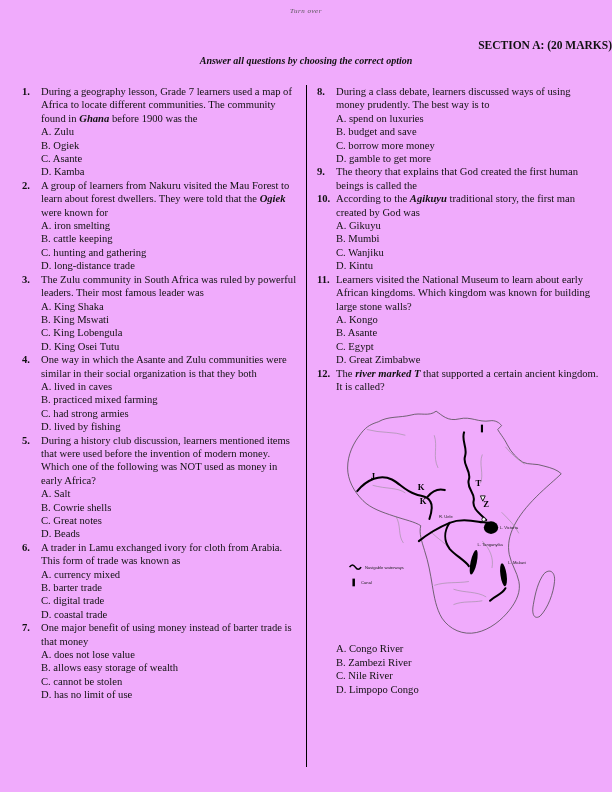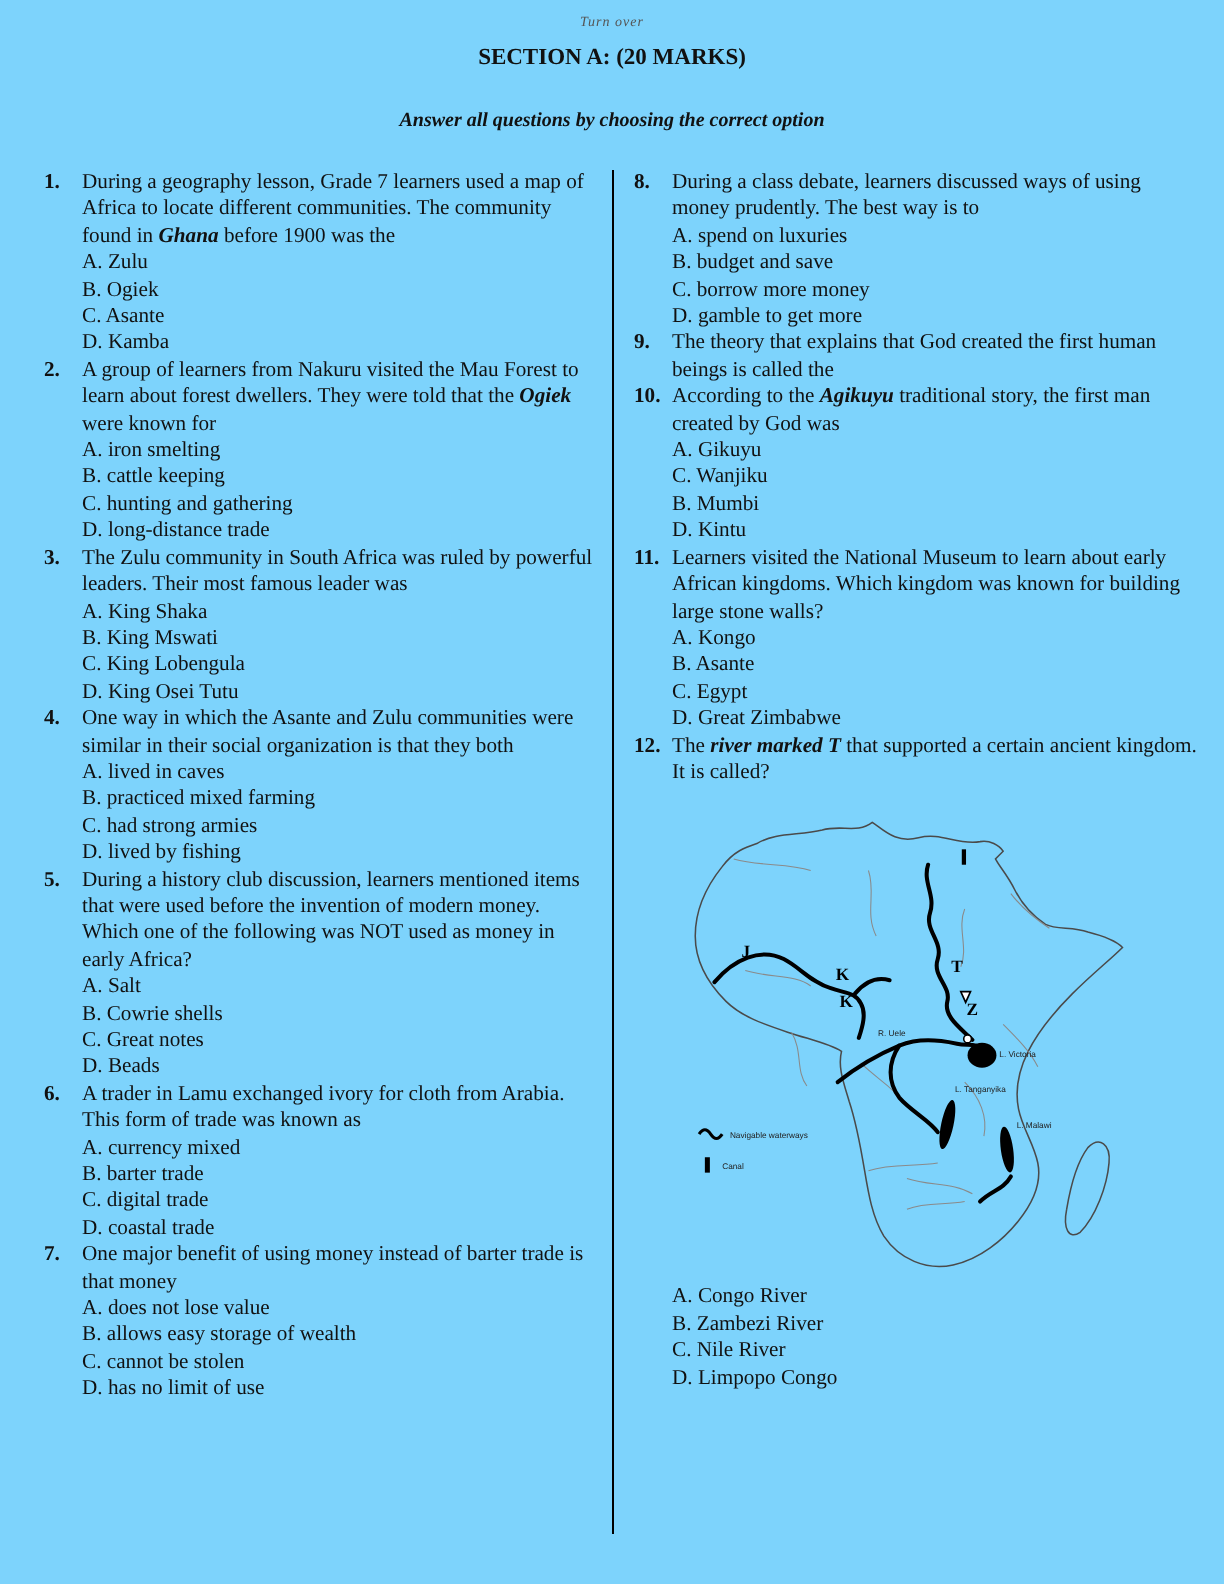--- a/index.html
+++ b/index.html
@@ -1,29 +1,29 @@
 <!DOCTYPE html>
 <html><head>
 <meta charset="utf-8">
 <style>
   html,body { margin:0; padding:0; background:#e8e8e8; }
   .page {
     position:relative; width:612px; height:792px; margin:0 auto;
-    background:#7dd3fc; color:#111;
+    background:#f0abfc; color:#111;
     font-family:"Liberation Serif", serif;
     overflow:hidden;
   }
   .header-note {
     position:absolute; top:7px; left:0; width:100%;
     text-align:center; font-size:7px; font-style:italic; color:#555;
     letter-spacing:0.5px;
   }
   .section-title {
-    position:absolute; top:23px; left:0; width:100%;
-    text-align:center; font-weight:bold; font-size:11.5px;
+    position:absolute; top:39px; left:0; width:100%;
+    text-align:right; font-weight:bold; font-size:11.5px;
   }
   .instruction {
     position:absolute; top:55px; left:0; width:100%;
     text-align:center; font-style:italic; font-weight:600; font-size:10px;
   }
   .columns {
     position:absolute; top:85px; left:22px;
     display:flex; align-items:flex-start;
   }
   .col { font-size:10.6px; line-height:13.4px; }
@@ -170,22 +170,22 @@
       <span class="q-pre">The theory that explains that God created the first human beings is called the</span><span class="q-bold"></span><span class="q-post"></span>
     </div>
   </div>
 
   <div class="question">
     <div class="q-num">10.</div>
     <div class="q-body">
       <span class="q-pre">According to the </span><span class="q-bold">Agikuyu</span><span class="q-post"> traditional story, the first man created by God was</span>
       <div class="q-options">
               <div class="q-option">A. Gikuyu</div>
+              <div class="q-option">B. Mumbi</div>
               <div class="q-option">C. Wanjiku</div>
-              <div class="q-option">B. Mumbi</div>
               <div class="q-option">D. Kintu</div>
             </div>
     </div>
   </div>
 
   <div class="question">
     <div class="q-num">11.</div>
     <div class="q-body">
       <span class="q-pre">Learners visited the National Museum to learn about early African kingdoms. Which kingdom was known for building large stone walls?</span><span class="q-bold"></span><span class="q-post"></span>
       <div class="q-options">

